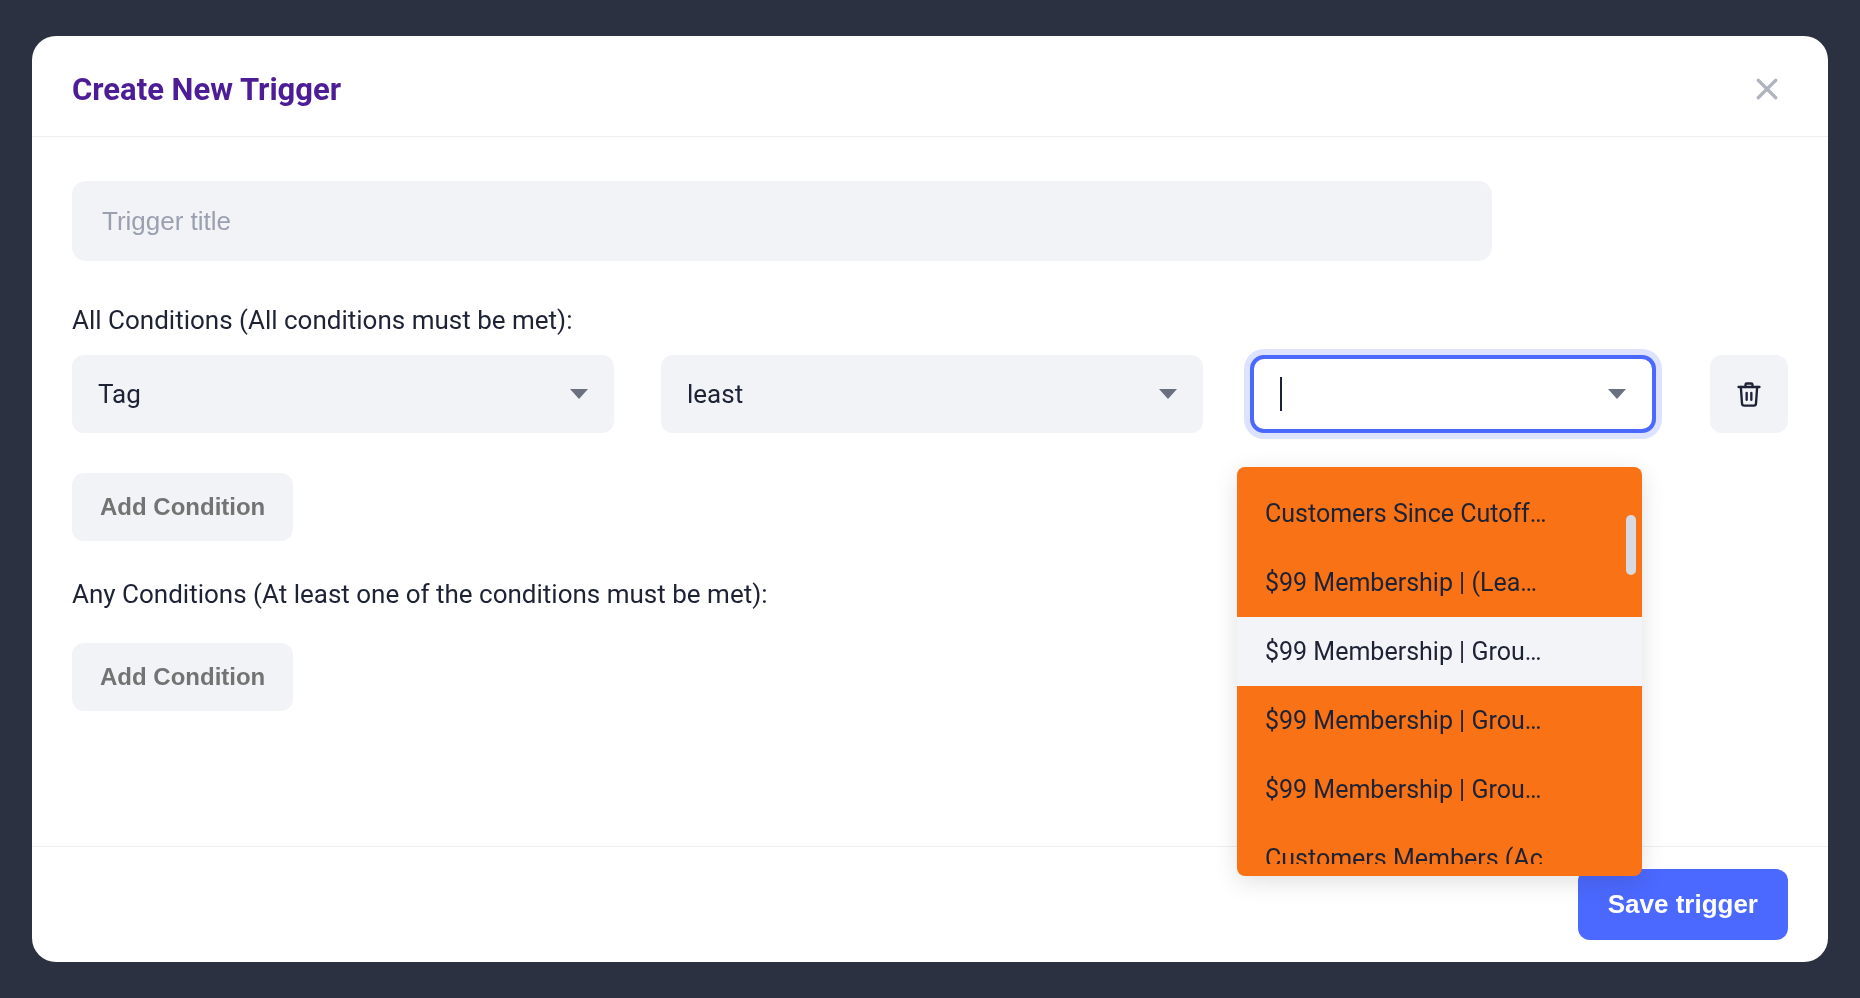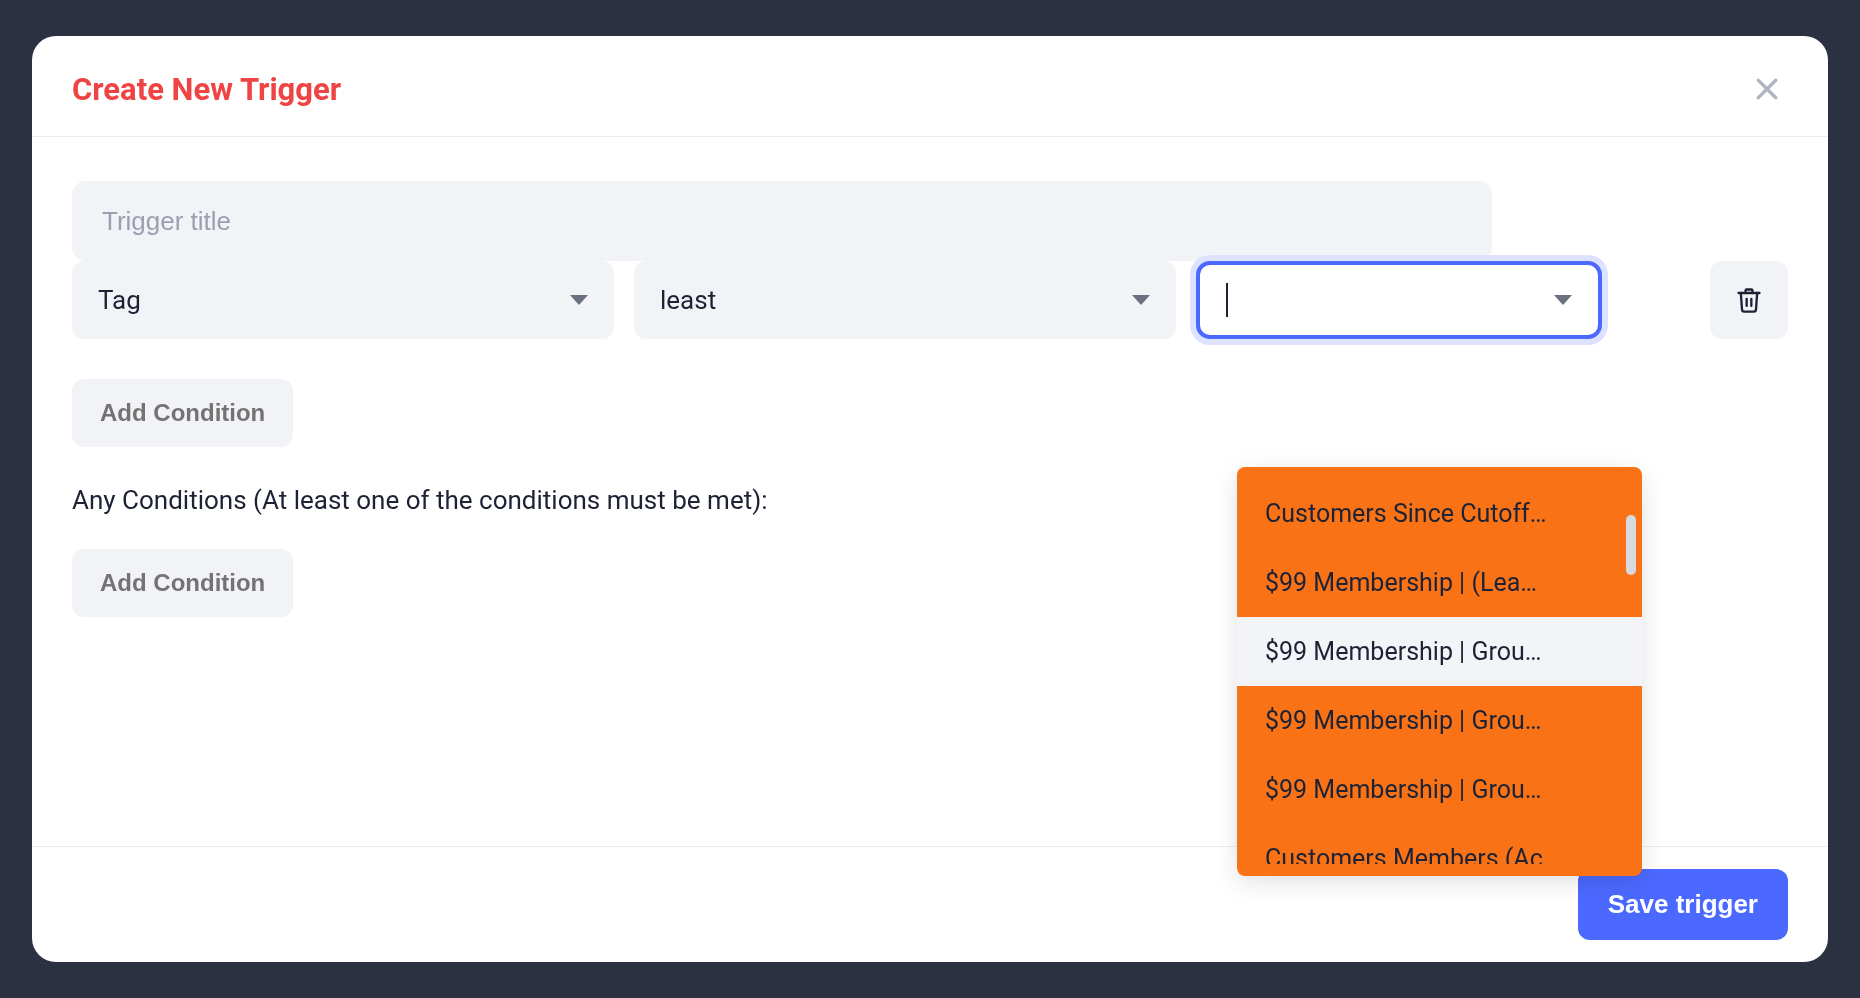--- a/index.html
+++ b/index.html
@@ -41,21 +41,21 @@
   .modal-header {
     display: flex;
     align-items: center;
     justify-content: space-between;
     padding: 32px 40px 26px 40px;
     border-bottom: 1px solid #eceef2;
   }
   .modal-title {
     font-size: 31px;
     font-weight: 700;
-    color: #ef4444;
+    color: #4c1d95;
   }
   .close-btn {
     background: none;
     border: none;
     cursor: pointer;
     padding: 6px;
     color: #b0b4be;
   }
   .close-btn svg { display:block; }
   .modal-body {
@@ -77,21 +77,21 @@
   .title-input::placeholder { color: #9aa0af; }
   .section-label {
     font-size: 26px;
     color: #1d2235;
     margin-top: 44px;
     margin-bottom: 20px;
   }
   .condition-row {
     display: flex;
     align-items: center;
-    gap: 20px;
+    gap: 47px;
   }
   .select-box {
     background: #f2f3f6;
     border-radius: 12px;
     height: 78px;
     display: flex;
     align-items: center;
     justify-content: space-between;
     padding: 0 26px;
     font-size: 26px;
@@ -208,20 +208,21 @@
       <svg width="30" height="30" viewBox="0 0 24 24" fill="none" stroke="currentColor" stroke-width="2.6" stroke-linecap="round">
           <line x1="5" y1="5" x2="19" y2="19"></line>
           <line x1="19" y1="5" x2="5" y2="19"></line>
         </svg>
     </button>
   </div>
 
   <div class="modal-body">
     <input class="title-input" placeholder="Trigger title" style="">
 
+    <div class="section-label">All Conditions (All conditions must be met):</div>
 
     <div class="condition-row">
       <div class="select-box sel-field">
         <span>Tag</span>
         <span class="caret"></span>
       </div>
       <div class="select-box sel-op">
         <span>least</span>
         <span class="caret"></span>
       </div>

